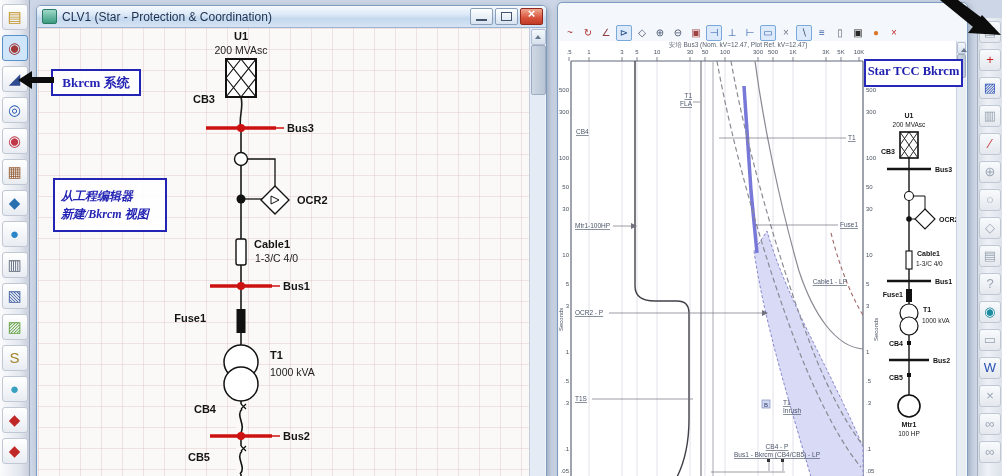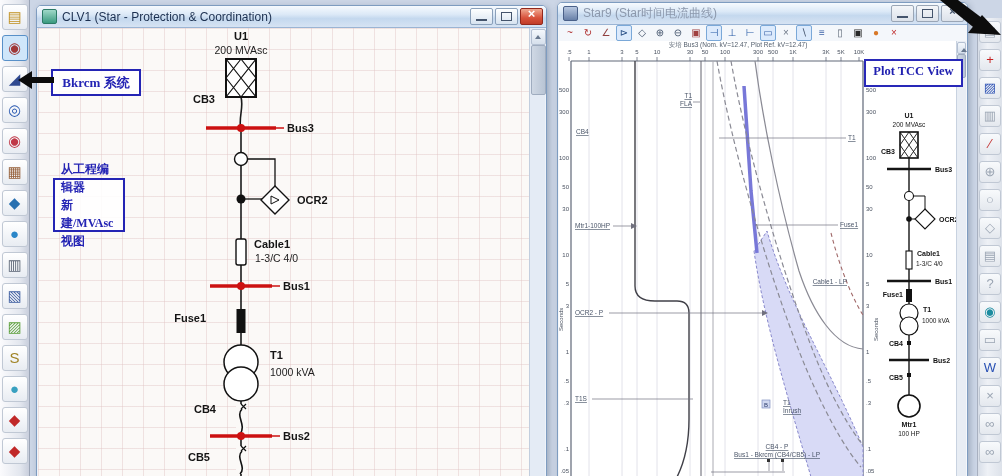--- a/index.html
+++ b/index.html
@@ -180,39 +180,32 @@
           <path d="M203,418 l5,5 m0,-5 l-5,5" stroke="#111" stroke-width="1.2" fill="none"></path>
           <path d="M204,423 C197,430 209,439 202,446" stroke="#111" stroke-width="1.6" fill="none"></path>
         </g>
         <text class="ol-lbl" x="172" y="433" text-anchor="end">CB5</text>
       </svg>
 
       <div class="callout" style="left:13px;top:41px;width:90px;height:27px;font-size:13px;align-items:center;">
         <span>Bkrcm 系统</span>
       </div>
 
-      <div class="callout" style="left:15px;top:150px;width:72px;height:54px;font-size:12px;line-height:1.5;">
+      <div class="callout" style="left:15px;top:150px;width:114px;height:54px;font-size:12px;line-height:1.5;font-style:italic;">
         <span>从工程编辑器</span>
-        <span>新建/MVAsc 视图</span>
+        <span>新建/Bkrcm 视图</span>
       </div>
     </div>
     <div class="vsb">
       <div class="sbtn" style="top:1px;"></div>
       <div class="sthumb" style="top:17px;height:48px;"></div>
     </div>
   </div>
 
   <div class="win" style="left:557px;top:2px;width:409px;height:474px;background:#f4f7fb;">
-    <div class="tbar inact">
-      <div class="wicon" style="background:linear-gradient(#b8c8e0,#6880a8);border-color:#4a6088;"></div>
-      <div class="ttl">Star9 (Star时间电流曲线)</div>
-      <div class="wbtn min"></div>
-      <div class="wbtn max"></div>
-      <div class="wbtn close"></div>
-    </div>
 
     <div class="hstrip">
         <div class="ticon" style="color: rgb(176, 48, 48);">~</div>
         <div class="ticon" style="color: rgb(176, 48, 48);">↻</div>
         <div class="ticon" style="color: rgb(144, 64, 64);">∠</div>
         <div class="ticon sel" style="color: rgb(32, 72, 128);">⊳</div>
         <div class="ticon" style="color: rgb(70, 86, 110);">◇</div>
         <div class="ticon" style="color: rgb(70, 86, 110);">⊕</div>
         <div class="ticon" style="color: rgb(70, 86, 110);">⊖</div>
         <div class="ticon" style="color: rgb(160, 64, 64);">▣</div>
@@ -222,21 +215,21 @@
         <div class="ticon sel" style="color: rgb(60, 100, 168);">▭</div>
         <div class="ticon" style="color: rgb(110, 120, 136);">×</div>
         <div class="ticon sel" style="color: rgb(70, 86, 110);">∖</div>
         <div class="ticon" style="color: rgb(60, 100, 168);">≡</div>
         <div class="ticon" style="color: rgb(90, 100, 116);">▯</div>
         <div class="ticon" style="color: rgb(40, 40, 40);">▣</div>
         <div class="ticon" style="color: rgb(216, 120, 40);">●</div>
         <div class="ticon" style="color: rgb(192, 48, 48);">×</div>
       </div>
     <div class="plot-header">安培  Bus3 (Nom. kV=12.47,  Plot Ref. kV=12.47)</div>
-    <div class="tccview-box">Plot TCC View</div>
+    <div class="tccview-box">Star TCC Bkrcm</div>
 
     <div class="tcc-client">
       <svg viewBox="0 0 398 436" width="398" height="436">
 
         <g stroke="#e2e2ea" stroke-width="1">
           <path d="M30,20 V436 M63,20 V436 M78,20 V436 M98,20 V436 M131,20 V436 M146,20 V436 M166,20 V436 M199,20 V436 M214,20 V436 M234,20 V436 M267,20 V436 M282,20 V436"></path>
         </g>
 
         <g stroke="#606878" stroke-width="1.2" fill="none">
           <path d="M12,20 H304 M12,20 V436 M304,20 V436"></path>

